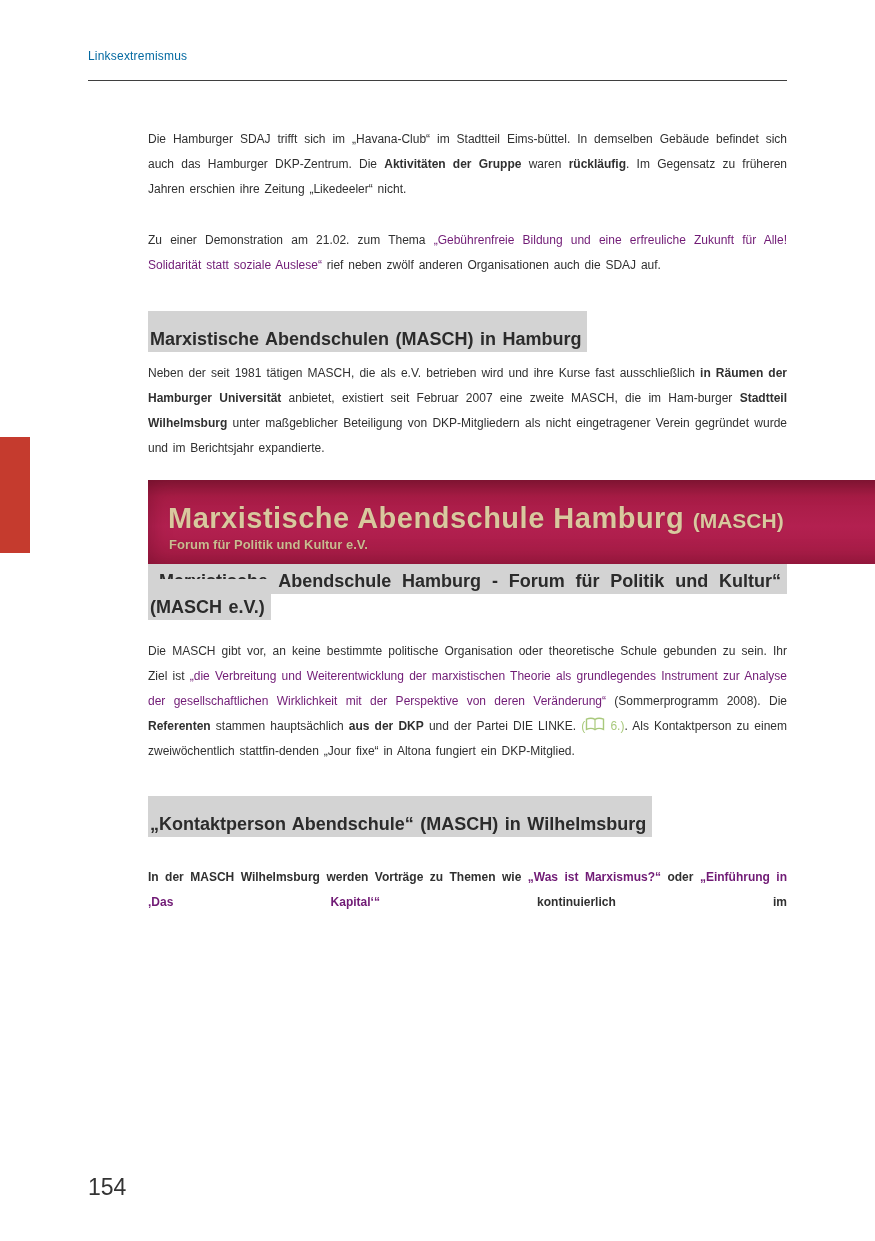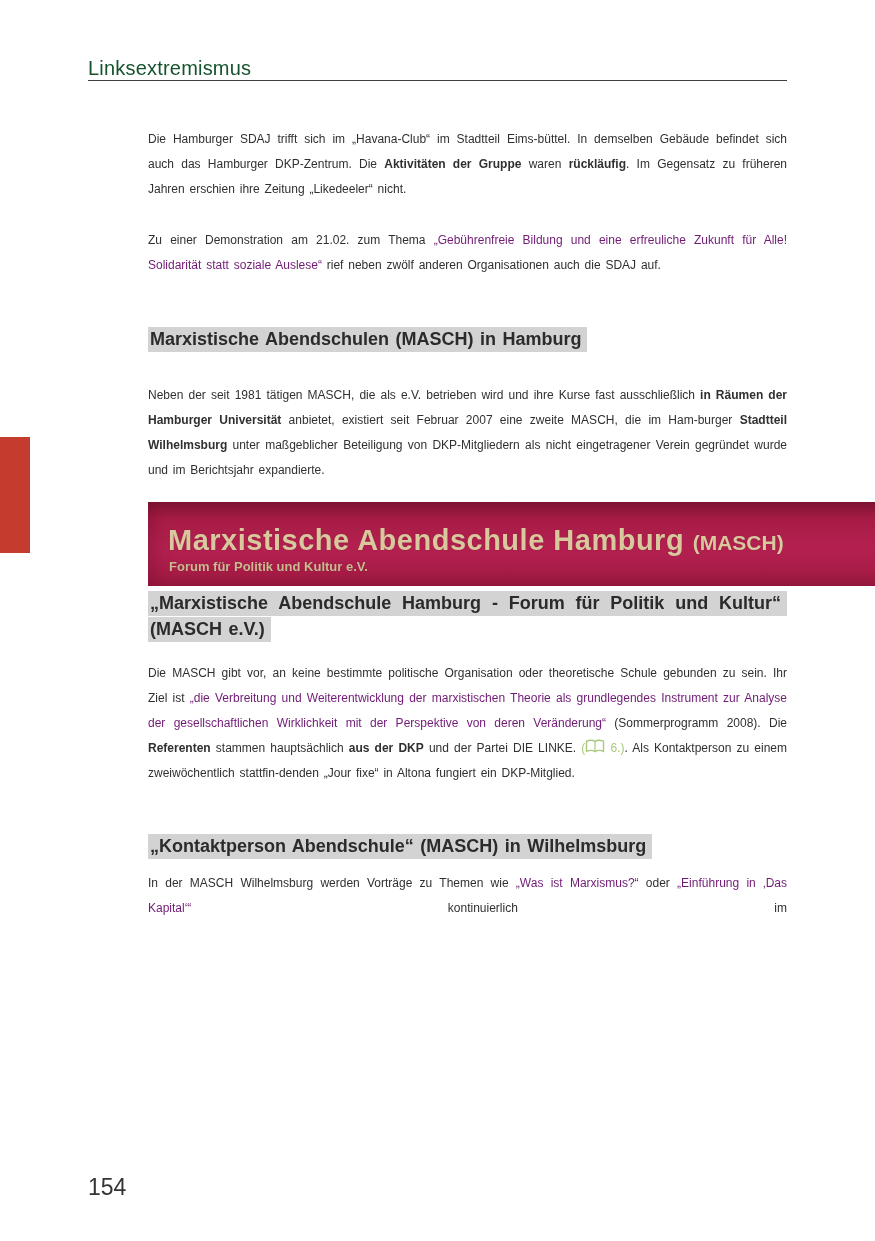--- a/index.html
+++ b/index.html
@@ -2,22 +2,22 @@
 <html><head>
 <meta charset="utf-8">
 <style>
   html,body { margin:0; padding:0; background:#ffffff; }
   .page {
     position:relative; width:875px; height:1241px; background:#ffffff;
     font-family:"Liberation Sans", sans-serif; overflow:hidden;
   }
   
   .doc-header-title {
-    position:absolute; left:88px; top:57px;
-    font-size:20px; color:#14532d; letter-spacing:0.2px;
+    position:absolute; left:88px; top:49px;
+    font-size:12px; color:#0369a1; letter-spacing:0.2px;
   }
   .doc-header-rule {
     position:absolute; left:88px; top:80px; width:699px; height:1px;
     background:#3f3f3f;
   }
   
   .side-tab {
     position:absolute; left:0; top:437px; width:30px; height:116px;
     background:#c53b2e;
   }
@@ -31,32 +31,32 @@
   .run-bold  { font-weight:bold; }
   .run-blue  { color:#701a75; }
   .run-green { color:#a9c97c; }
   .inline-icon svg { vertical-align:-2px; }
   .section-heading {
     margin:0; font-size:18px; line-height:26px; font-weight:bold;
     color:#2b2b2b; word-spacing:1.5px;
   }
   .section-heading.justify { text-align:justify; }
   .section-heading .hl {
-    background:#d3d3d3; padding:2px 6px 3px 2px;
+    background:#d3d3d3; padding:18px 6px 3px 2px;
     box-decoration-break:clone; -webkit-box-decoration-break:clone;
   }
   .m-p1 { margin-top:127px; }
   .m-p2 { margin-top:26px; }
   .m-h1 { margin-top:48px; }
-  .m-p3 { margin-top:31px; }
+  .m-p3 { margin-top:9px; }
   .m-banner { margin-top:19px; }
   .m-h2 { margin-top:4px; }
   .m-p4 { margin-top:19px; }
   .m-h3 { margin-top:47px; }
-  .m-p5 { margin-top:12px; }
+  .m-p5 { margin-top:28px;font-weight:bold; }
   
   .banner {
     position:relative; width:769px; height:84px;
     background:linear-gradient(180deg,#8c1838 0%, #a81c46 20%, #b32050 55%, #a51b44 100%);
     box-shadow:inset 0 0 22px rgba(60,0,20,0.35);
   }
   .banner-title {
     position:absolute; left:20px; top:22px; white-space:nowrap;
     font-size:29px; font-weight:bold; color:#d9c89e; letter-spacing:0.5px;
     text-shadow:0 0 1px rgba(90,20,40,0.6);

